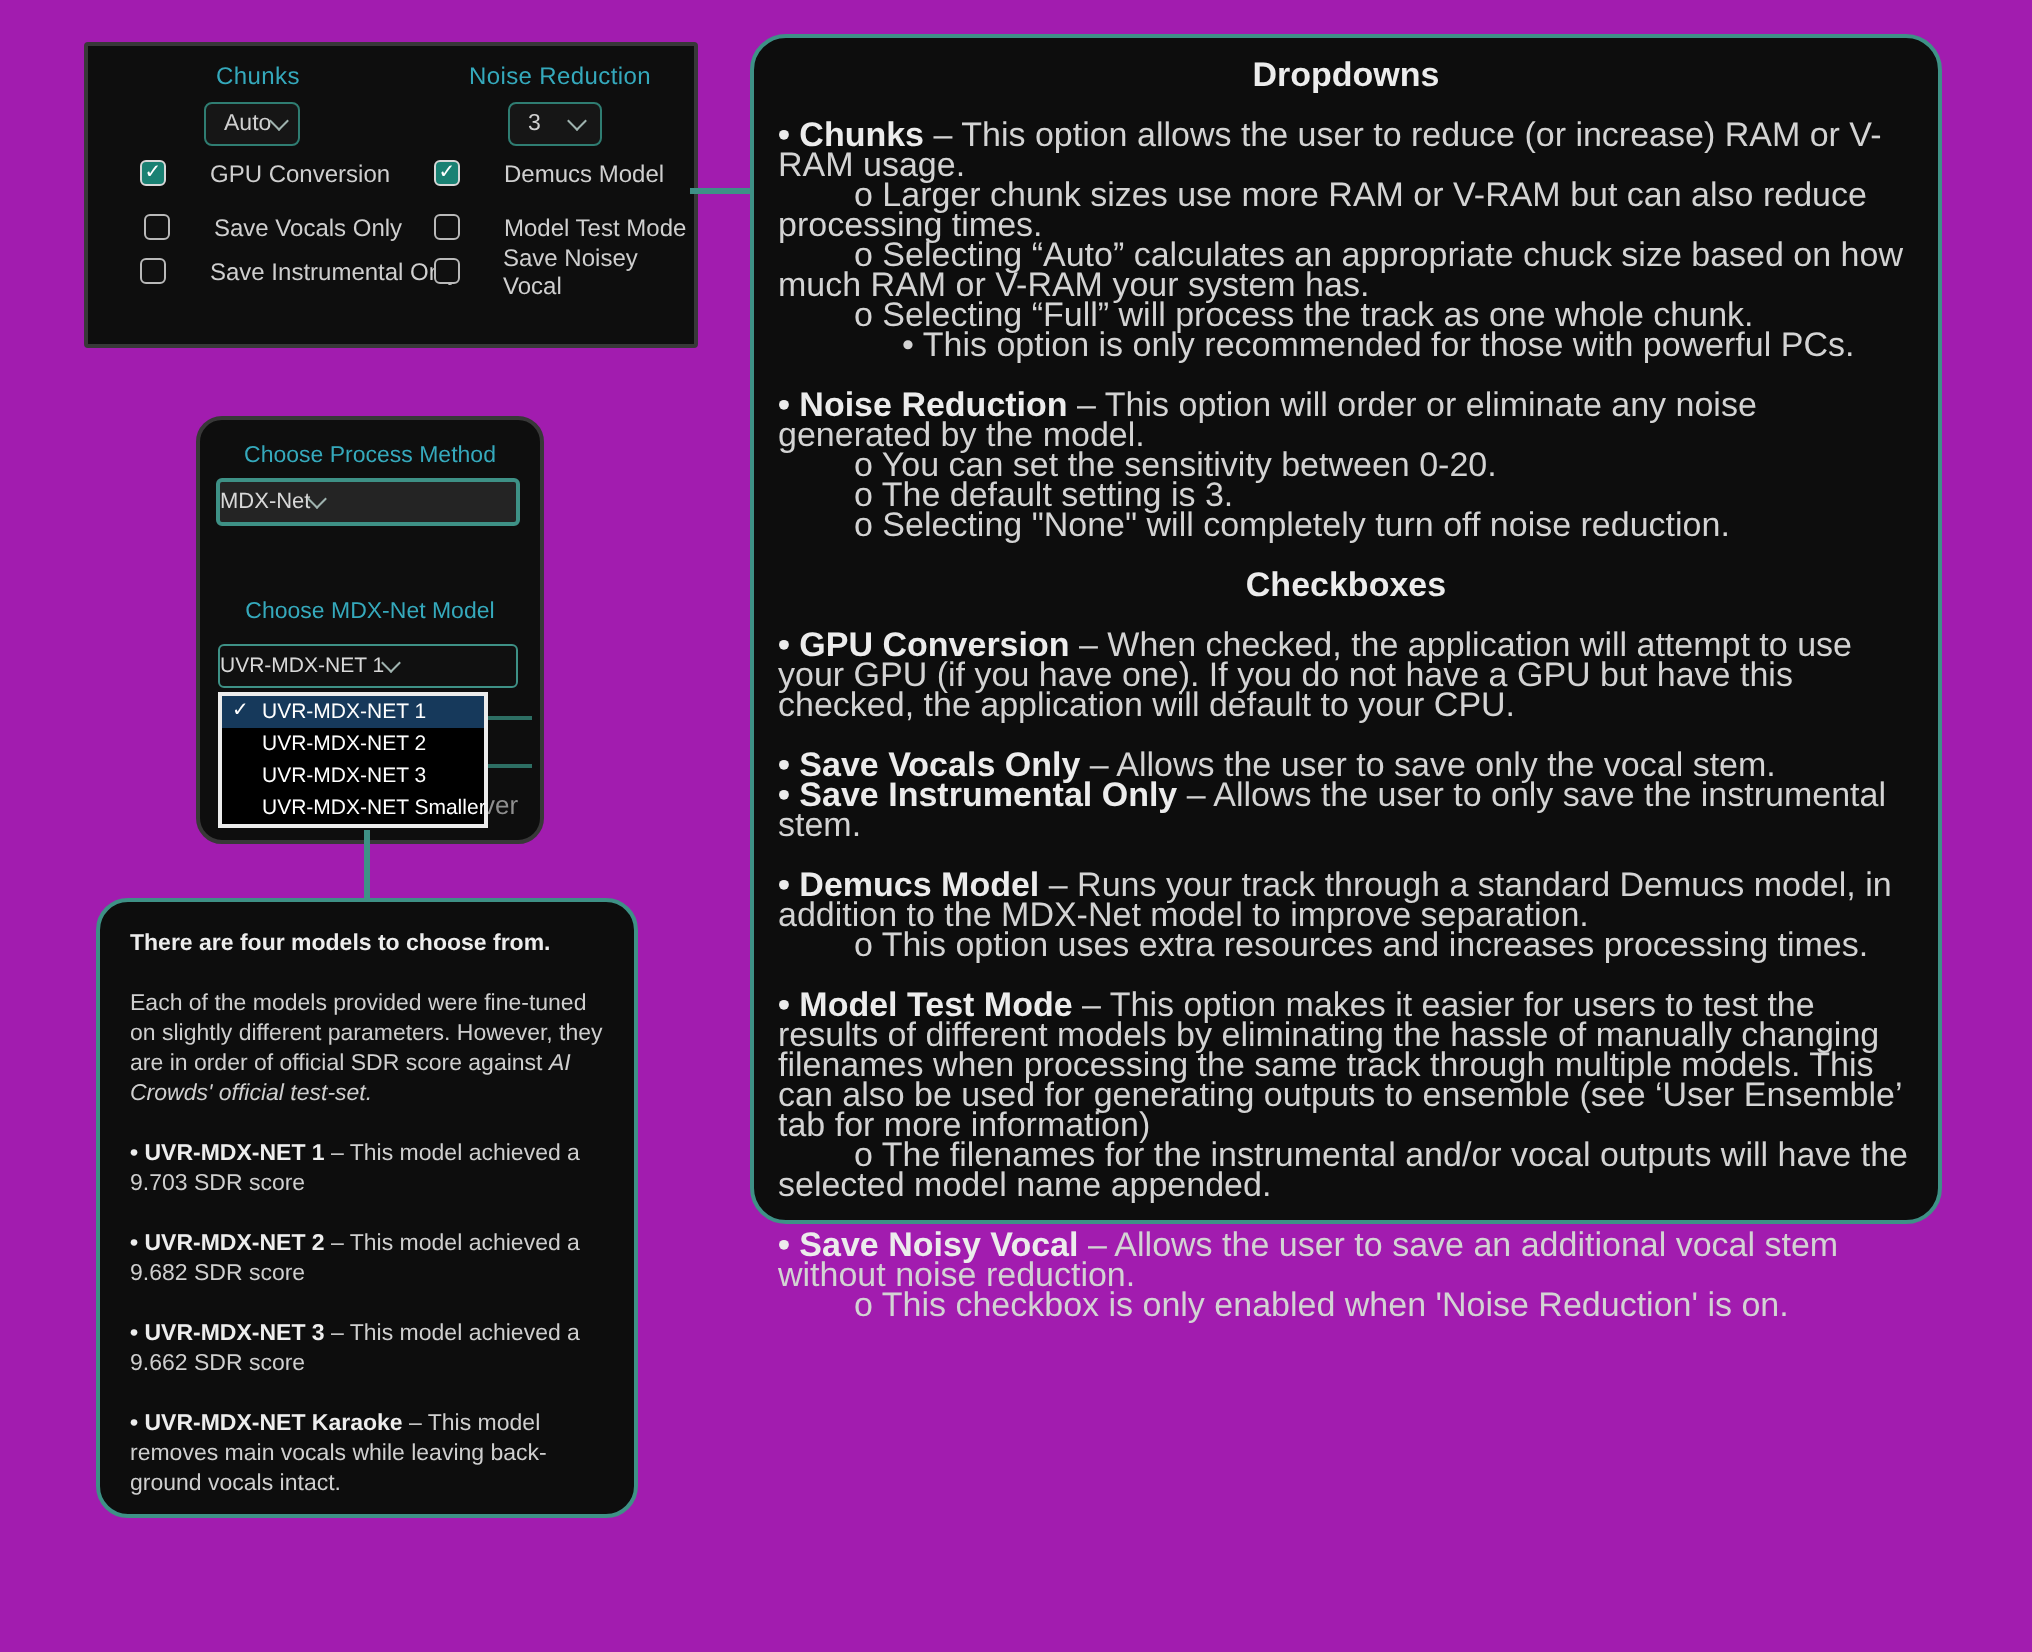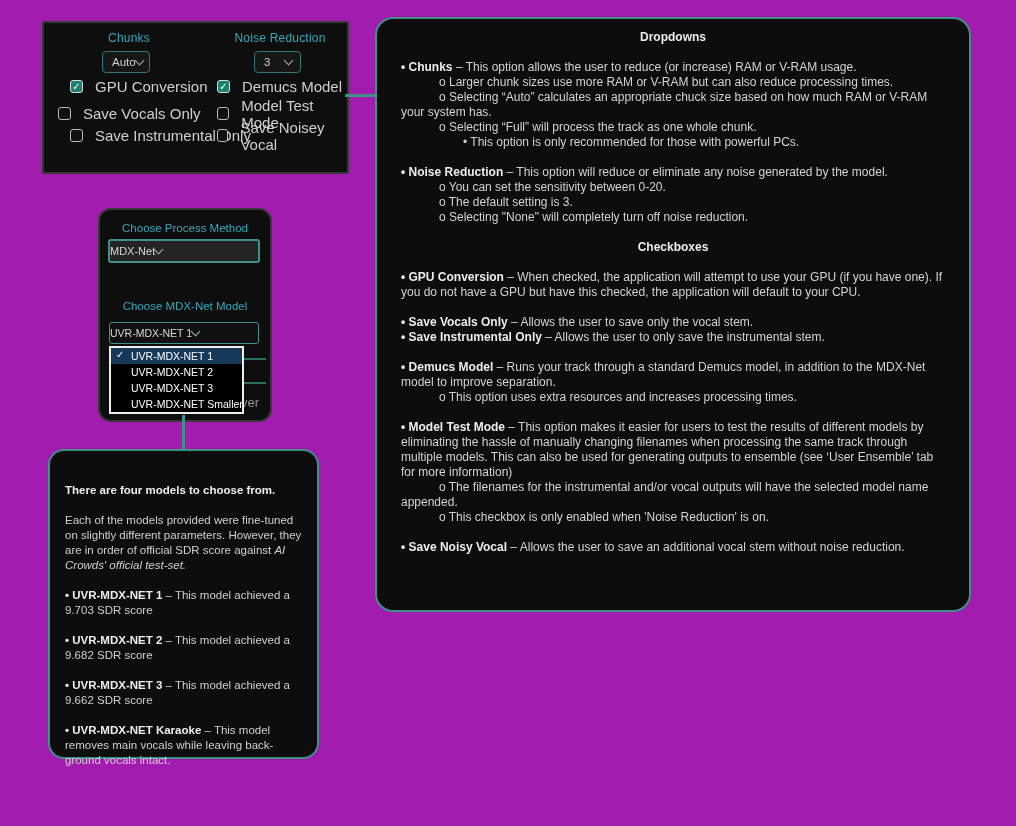--- a/index.html
+++ b/index.html
@@ -17,46 +17,46 @@
        background:#161616;color:#cfcfcf;font-size:11.5px;box-sizing:border-box;}
   .sel .val{flex:1;padding-left:9px;}
   .chev{width:6px;height:6px;border-right:1.4px solid #9fb3af;border-bottom:1.4px solid #9fb3af;
         transform:rotate(45deg);margin:-3px 8px 0 0;flex:0 0 auto;}
   .cbrow{position:absolute;display:flex;align-items:center;height:15px;}
   .cb{width:13px;height:13px;border:1.4px solid #b9b9b9;border-radius:3px;background:#101010;
       display:flex;align-items:center;justify-content:center;box-sizing:border-box;}
   .cb .tick{display:none;color:#fff;font-size:10px;line-height:10px;}
   .cb.on{background:#1a8173;border-color:#d7d7d7;}
   .cb.on .tick{display:block;}
-  .cblabel{margin-left:12px;font-size:15px;color:#cfcfcf;}
+  .cblabel{margin-left:22px;font-size:12px;color:#cfcfcf;}
   
   .process{left:98px;top:208px;width:170px;height:210px;border-radius:13px;}
   .proc-lbl{position:absolute;left:0;width:100%;text-align:center;font-size:11.5px;}
   .psel{position:absolute;display:flex;align-items:center;border:2px solid #3e9186;border-radius:3px;
         background:#242424;color:#d8d8d8;font-size:11px;box-sizing:border-box;}
   .psel.small{border-width:1.5px;background:#101010;font-size:10.5px;}
   .frag{position:absolute;height:2px;background:#2d6e63;}
   .frag-text{position:absolute;color:#8f8f8f;font-size:13px;}
   .ddlist{position:absolute;border:2px solid #ececec;background:#000;z-index:5;
           font-family:"Liberation Sans",sans-serif;}
   .dditem{height:16px;display:flex;align-items:center;color:#fff;font-size:10.5px;
           padding-left:20px;position:relative;white-space:nowrap;}
   .dditem .mark{display:none;position:absolute;left:5px;top:1px;font-size:10px;}
   .dditem.on{background:#16395b;}
   .dditem.on .mark{display:block;}
   
   .note{left:48px;top:449px;width:271px;height:310px;border-radius:16px;box-sizing:border-box;
-        padding:32px 15px;font-size:11.5px;line-height:15px;color:#cfcfcf;}
+        padding:14px 15px;font-size:11.5px;line-height:15px;color:#cfcfcf;}
   .note .p{margin:0 0 15px 0;}
   .note .title{font-weight:bold;color:#ededed;}
   .note b{color:#ededed;}
   .note i{font-style:italic;}
   
   .docs{left:375px;top:17px;width:596px;height:595px;border-radius:18px;box-sizing:border-box;
-        padding:11px 24px;font-size:12px;line-height:15px;color:#d3d3d3;}
+        padding:11px 12px;font-size:17px;line-height:15px;color:#d3d3d3;}
   .docs .hd{font-weight:bold;text-align:center;color:#ececec;margin-bottom:15px;}
   .docs .dline b{color:#ececec;}
   .i1{text-indent:38px;}
   .i2{text-indent:62px;}
   .i3{text-indent:78px;}
   .mt{margin-top:15px;}
 </style>
 </head>
 <body>
 
@@ -80,21 +80,21 @@
           <span class="tick">✓</span>
         </span>
       <span class="cblabel">GPU Conversion</span>
     </div>
     <div class="cbrow" style="left:173px;top:56px;">
       <span class="cb on">
           <span class="tick">✓</span>
         </span>
       <span class="cblabel">Demucs Model</span>
     </div>
-    <div class="cbrow" style="left:14px;top:83px;">
+    <div class="cbrow" style="left:28px;top:83px;">
       <span class="cb"></span>
       <span class="cblabel">Save Vocals Only</span>
     </div>
     <div class="cbrow" style="left:173px;top:83px;">
       <span class="cb"></span>
       <span class="cblabel">Model Test Mode</span>
     </div>
     <div class="cbrow" style="left:26px;top:105px;">
       <span class="cb"></span>
       <span class="cblabel">Save Instrumental Only</span>
@@ -157,35 +157,35 @@
 
   <div class="tealbox docs">
     <div class="hd">Dropdowns</div>
 
     <div class="dline"><b>• Chunks</b><span> – This option allows the user to reduce (or increase) RAM or V-RAM usage.</span></div>
     <div class="dline i1">o Larger chunk sizes use more RAM or V-RAM but can also reduce processing times.</div>
     <div class="dline i1">o Selecting “Auto” calculates an appropriate chuck size based on how much RAM or V-RAM your system has.</div>
     <div class="dline i1">o Selecting “Full” will process the track as one whole chunk.</div>
     <div class="dline i2">• This option is only recommended for those with powerful PCs.</div>
 
-    <div class="dline mt"><b>• Noise Reduction</b><span> – This option will reduce or eliminate any noise generated by the model.</span></div>
+    <div class="dline mt"><b>• Noise Reduction</b><span> – This option will order or eliminate any noise generated by the model.</span></div>
     <div class="dline i1">o You can set the sensitivity between 0-20.</div>
     <div class="dline i1">o The default setting is 3.</div>
     <div class="dline i1">o Selecting "None" will completely turn off noise reduction.</div>
 
     <div class="hd mt">Checkboxes</div>
 
     <div class="dline"><b>• GPU Conversion</b><span> – When checked, the application will attempt to use your GPU (if you have one). If you do not have a GPU but have this checked, the application will default to your CPU.</span></div>
 
     <div class="dline mt"><b>• Save Vocals Only</b><span> – Allows the user to save only the vocal stem.</span></div>
     <div class="dline"><b>• Save Instrumental Only</b><span> – Allows the user to only save the instrumental stem.</span></div>
 
     <div class="dline mt"><b>• Demucs Model</b><span> – Runs your track through a standard Demucs model, in addition to the MDX-Net model to improve separation.</span></div>
     <div class="dline i1">o This option uses extra resources and increases processing times.</div>
 
     <div class="dline mt"><b>• Model Test Mode</b><span> – This option makes it easier for users to test the results of different models by eliminating the hassle of manually changing filenames when processing the same track through multiple models. This can also be used for generating outputs to ensemble (see ‘User Ensemble’ tab for more information)</span></div>
     <div class="dline i1">o The filenames for the instrumental and/or vocal outputs will have the selected model name appended.</div>
 
+    <div class="dline mt"><b>• Save Noisy Vocal</b><span> – Allows the user to save an additional vocal stem without noise reduction.</span></div>
     <div class="dline i1">o This checkbox is only enabled when 'Noise Reduction' is on.</div>
-    <div class="dline mt"><b>• Save Noisy Vocal</b><span> – Allows the user to save an additional vocal stem without noise reduction.</span></div>
   </div>
 
 </div>
 
 </body></html>

